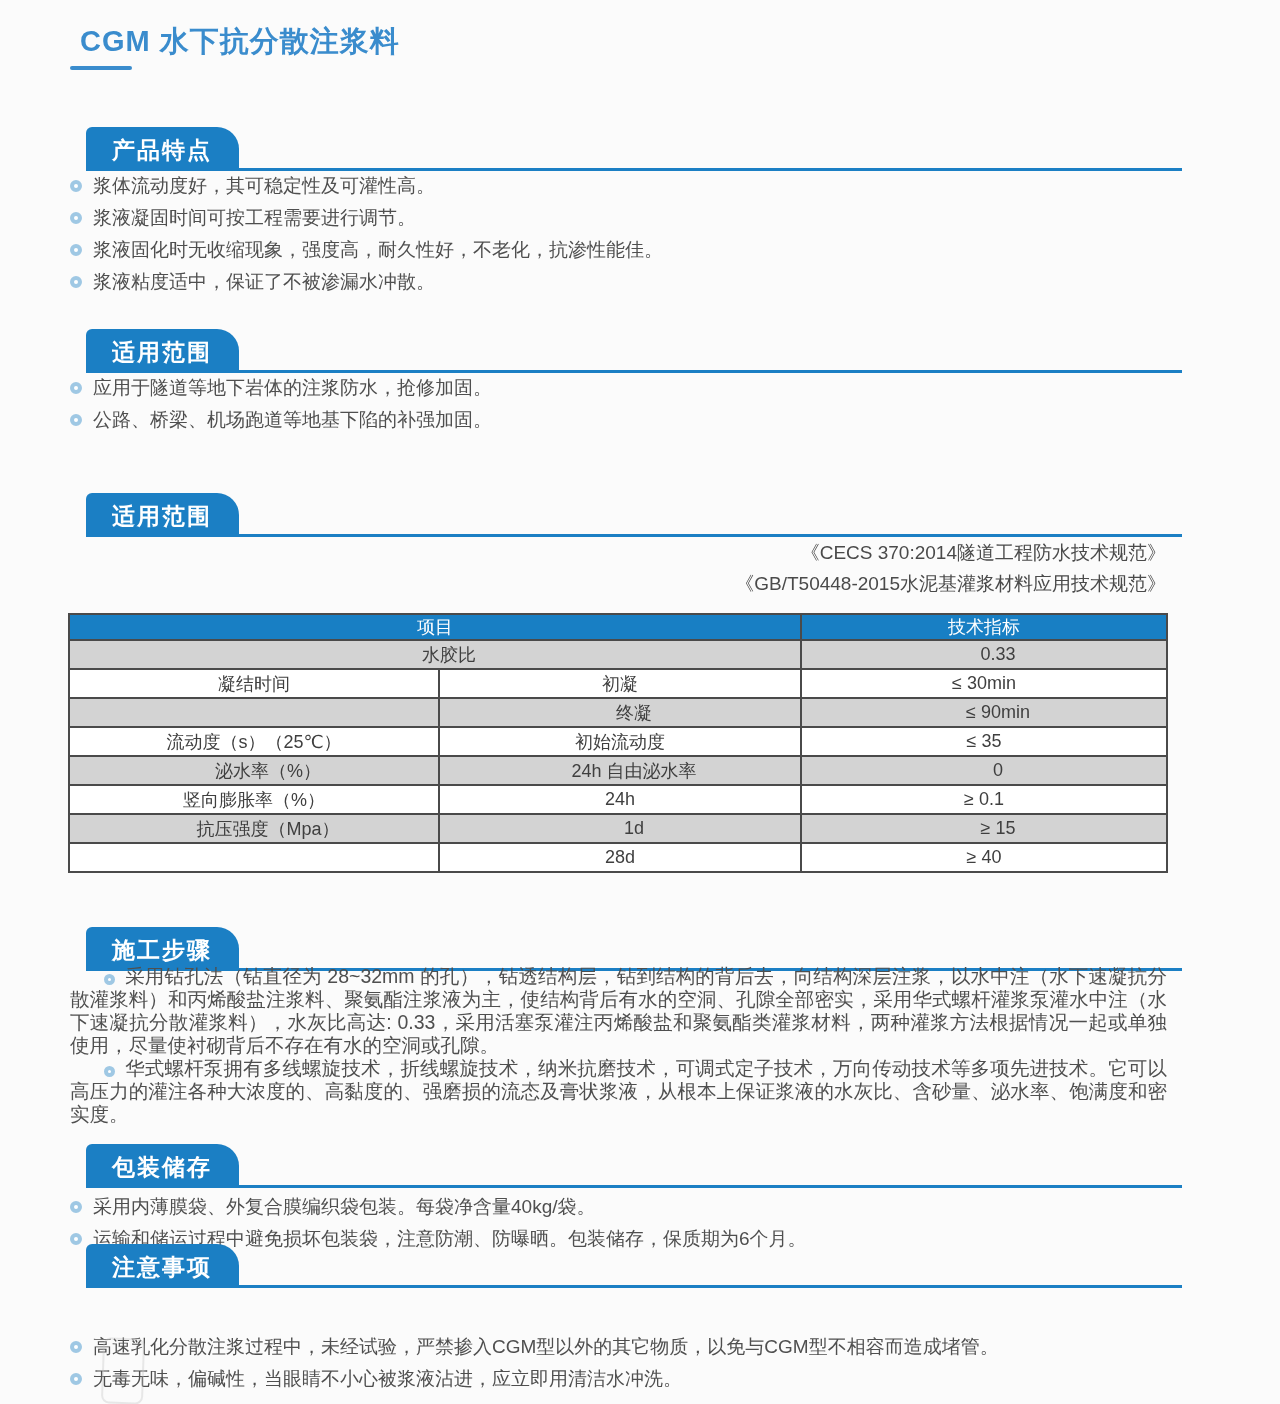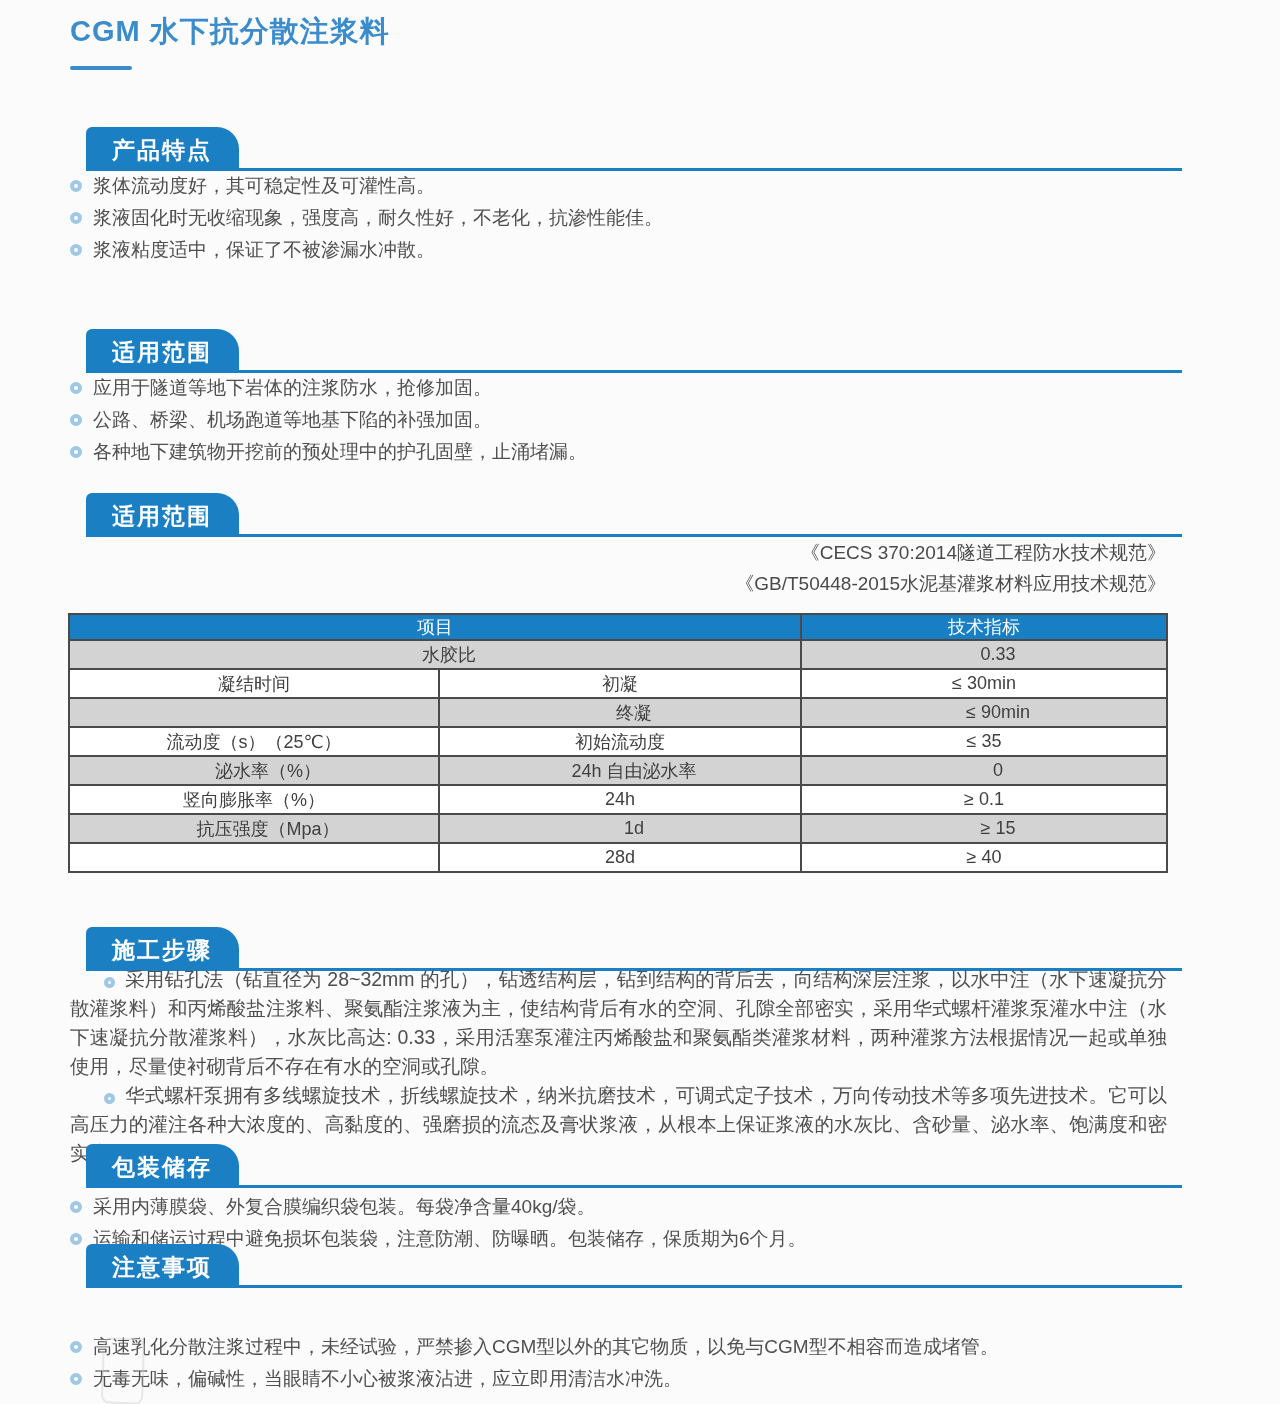--- a/index.html
+++ b/index.html
@@ -13,21 +13,21 @@
   }
   *{box-sizing:border-box;}
   html,body{margin:0;padding:0;}
   body{
     width:1280px;height:1404px;position:relative;overflow:hidden;
     background:#fbfbfb;
     font-family:"Liberation Sans","DejaVu Sans",sans-serif;
     color:var(--text);
   }
   .page-title{
-    position:absolute;left:70px;top:12px;margin:0;
+    position:absolute;left:70px;top:12px;margin:10px;
     font-size:29px;font-weight:bold;color:var(--title);letter-spacing:1px;
   }
   .title-underline{
     position:absolute;left:70px;top:66px;width:62px;height:4px;
     background:var(--title);border-radius:2px;
   }
   .sec-head{
     position:absolute;left:70px;width:1096px;height:44px;
     border-bottom:3px solid var(--accent);
     margin-left:16px;
@@ -54,21 +54,21 @@
     font-size:18px;color:#3f3f3f;background:#fff;
   }
   .perf th,.perf td{
     border:2px solid var(--border);text-align:center;vertical-align:middle;
     padding:0;height:29px;font-weight:normal;overflow:hidden;white-space:nowrap;
   }
   .perf thead th{background:var(--table-header);color:#ffffff;height:20px;font-size:18px;}
   .perf tr.alt td{background:var(--row-alt);padding-left:28px;}
   .paras{
     position:absolute;left:70px;top:965px;width:1097px;
-    font-size:19.5px;line-height:29px;text-align:justify;color:var(--text);
+    font-size:19.5px;line-height:23px;text-align:justify;color:var(--text);
   }
   .paras p{margin:0;text-indent:34px;}
   .inline-ring{
     display:inline-block;width:11px;height:11px;border:4px solid var(--bullet-ring);
     border-radius:50%;background:#fff;vertical-align:-2px;margin-right:10px;text-indent:0;
   }
   .watermark{
     position:absolute;left:102px;top:1338px;width:42px;height:66px;
     border:2px solid #c4c4c4;border-radius:8px;opacity:.35;transform:rotate(2deg);
   }
@@ -84,43 +84,43 @@
   <div class="sec-head" style="top:127px">
     <span class="tab">产品特点</span>
   </div>
   <ul class="blist" style="top:170px">
     <li>
         <span class="ring"></span>
         <span>浆体流动度好，其可稳定性及可灌性高。</span>
       </li>
     <li>
         <span class="ring"></span>
+        <span>浆液凝固时间可按工程需要进行调节。</span>
+      </li>
+    <li>
+        <span class="ring"></span>
         <span>浆液固化时无收缩现象，强度高，耐久性好，不老化，抗渗性能佳。</span>
       </li>
     <li>
         <span class="ring"></span>
         <span>浆液粘度适中，保证了不被渗漏水冲散。</span>
       </li>
   </ul>
 
   <div class="sec-head" style="top:329px">
     <span class="tab">适用范围</span>
   </div>
   <ul class="blist" style="top:372px">
     <li>
         <span class="ring"></span>
         <span>应用于隧道等地下岩体的注浆防水，抢修加固。</span>
       </li>
     <li>
         <span class="ring"></span>
         <span>公路、桥梁、机场跑道等地基下陷的补强加固。</span>
-      </li>
-    <li>
-        <span class="ring"></span>
-        <span>各种地下建筑物开挖前的预处理中的护孔固壁，止涌堵漏。</span>
       </li>
   </ul>
 
   <div class="sec-head" style="top:493px">
     <span class="tab">适用范围</span>
   </div>
   <div class="standards">
     <div>《CECS 370:2014隧道工程防水技术规范》</div>
     <div>《GB/T50448-2015水泥基灌浆材料应用技术规范》</div>
   </div>

